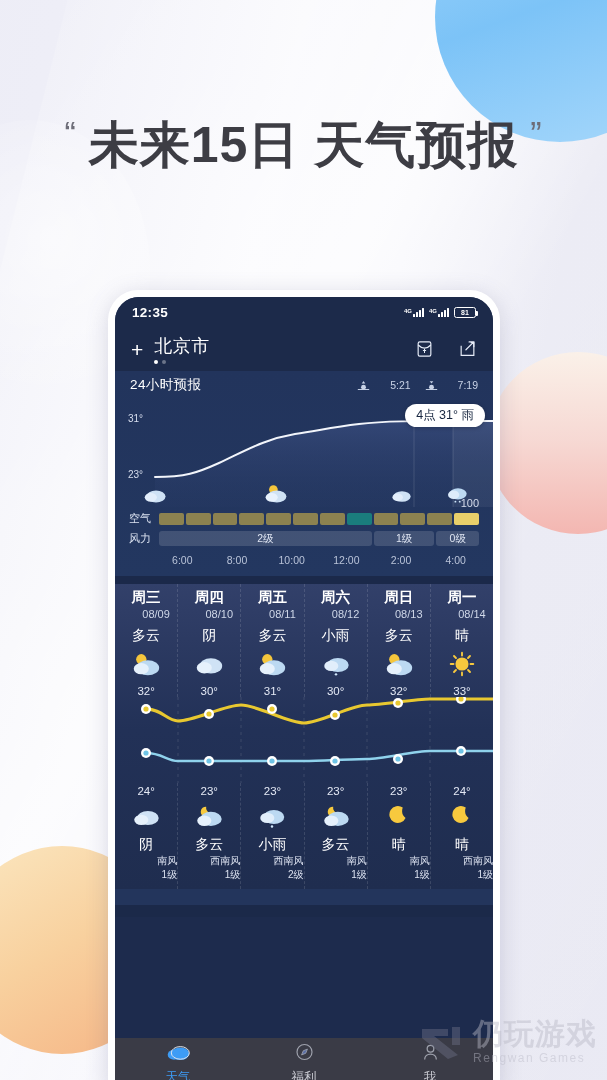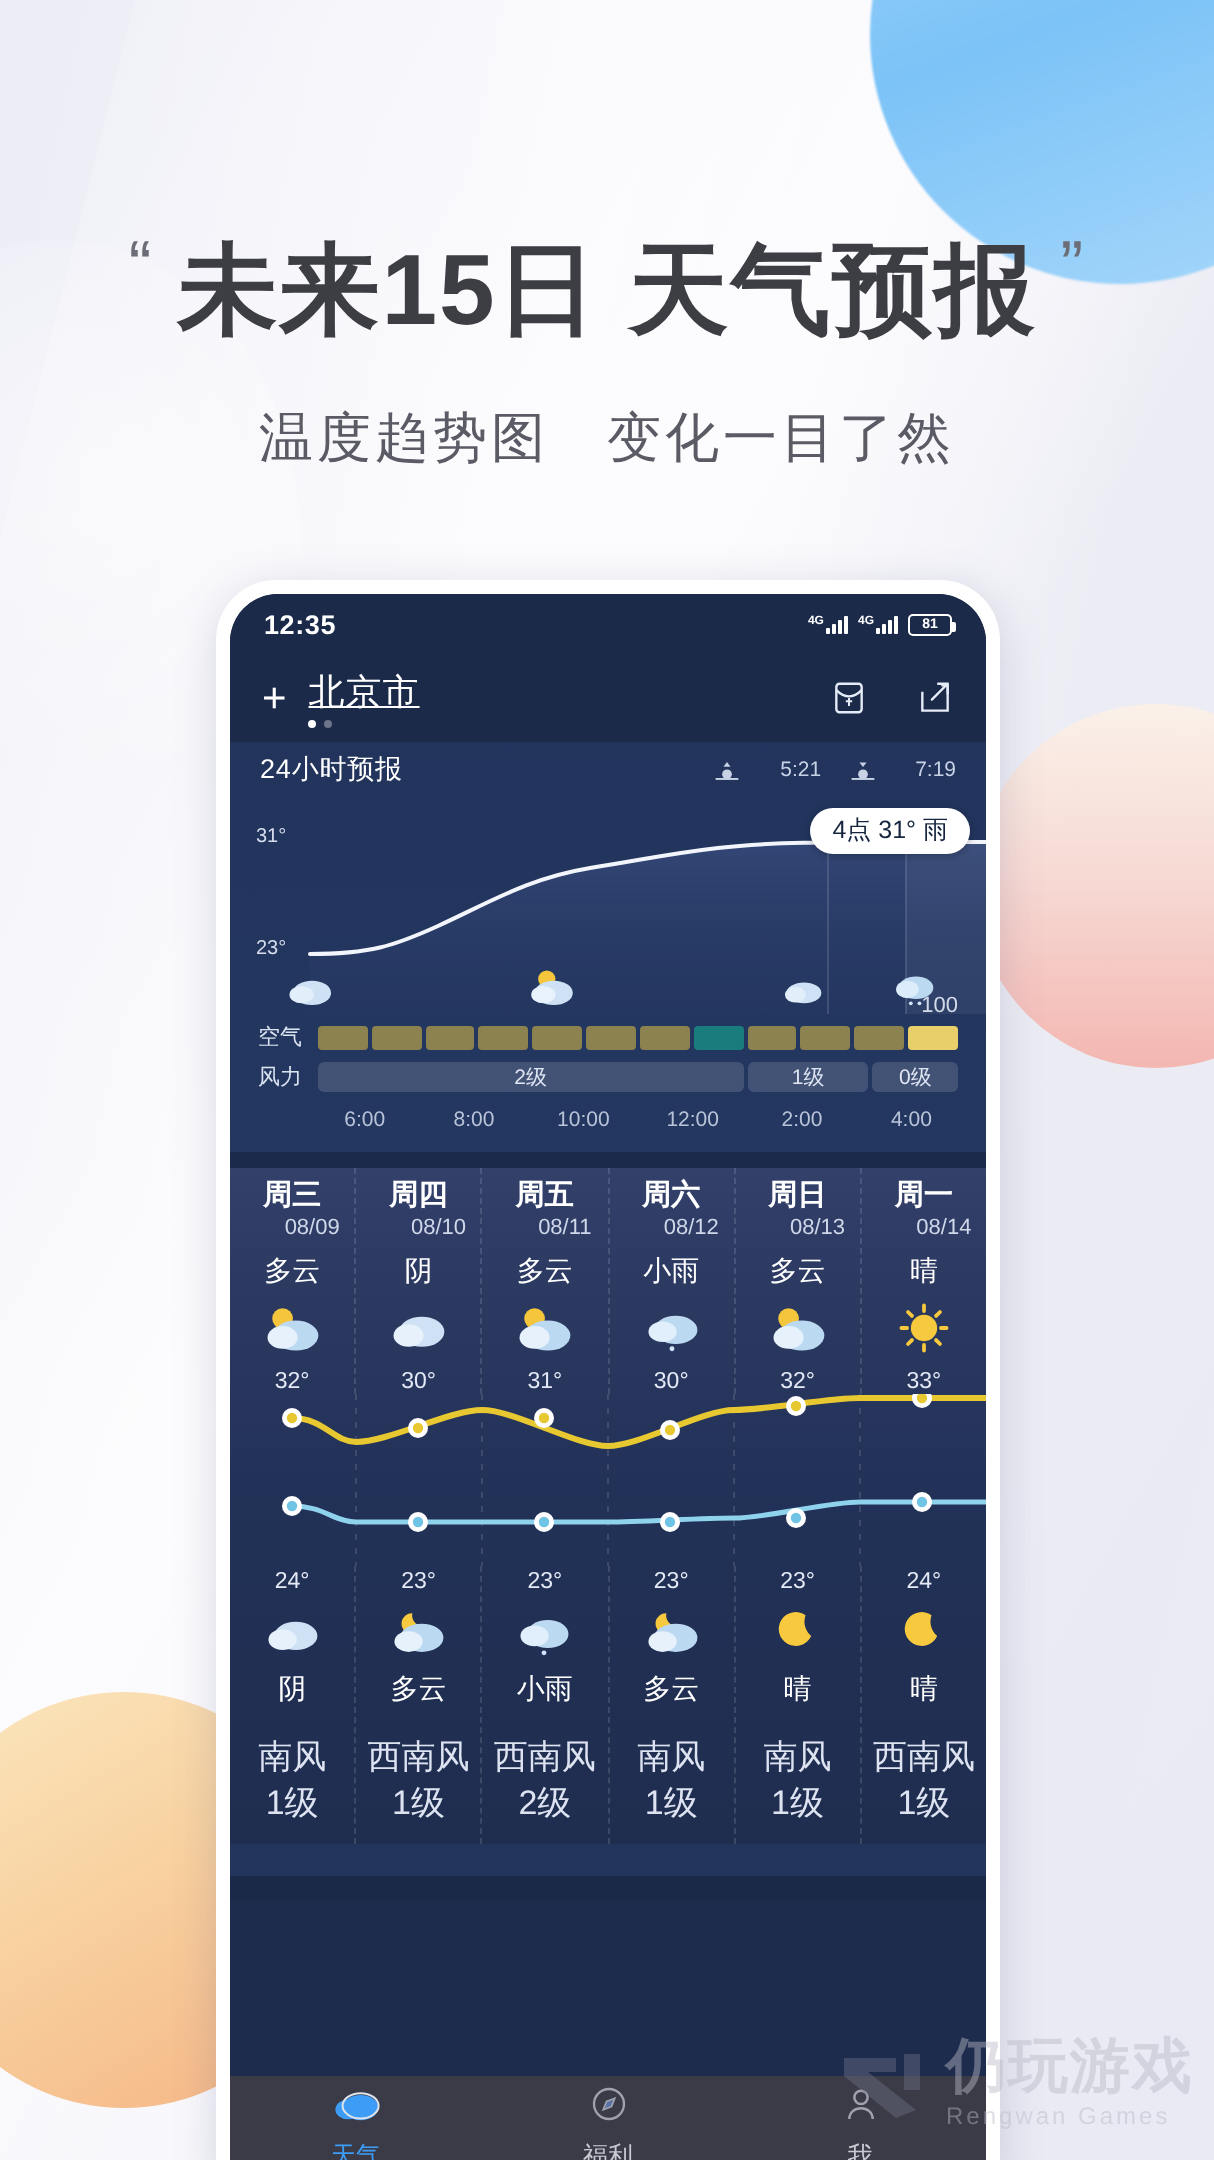--- a/index.html
+++ b/index.html
@@ -85,21 +85,21 @@
   }
   .batt::after{content:"";position:absolute;right:-3px;top:3px;width:1.6px;height:5px;background:#fff;border-radius:0 1px 1px 0;}
 
   
   .apphdr {
     height:44px; display:flex; align-items:center; justify-content:space-between;
     padding:0 16px; background:#1c2a4a; color:#fff;
   }
   .hdr-left { display:flex; align-items:center; gap:11px; }
   .plus { font-size:21px; font-weight:300; line-height:1; }
-  .cityblock { position:relative;text-decoration:underline; }
+  .cityblock { position:relative; }
   .city { font-size:18px; font-weight:500; letter-spacing:.5px; }
   .dots { display:flex; gap:4px; margin-top:2px; }
   .dots span { width:4px; height:4px; border-radius:50%; background:rgba(255,255,255,.35); }
   .dots span.on { background:#fff; }
   .hdr-right { display:flex; align-items:center; gap:24px; }
   .hicon { width:19px; height:20px; }
 
   
   .sec-title-bar {
     height:28px; display:flex; align-items:center; justify-content:space-between;
@@ -160,21 +160,21 @@
   .dweek { font-size:14.5px; font-weight:bold; margin-top:4px; }
   .ddate { font-size:11px; color:#cfd7e8; margin-top:1px;padding-left:20px; }
   .dcond { font-size:14px; margin-top:7px; font-weight:500; }
   .dico { height:34px; display:flex; align-items:center; justify-content:center; margin-top:2px; }
   .dtemp { font-size:11.5px; color:#e4e9f5; margin-top:4px; }
   .curvebox { position:relative; height:86px; }
   .curvebox svg { position:absolute; inset:0; width:100%; height:100%; }
   .dtemp2 { font-size:11.5px; color:#e4e9f5; margin-top:2px; }
   .dico2 { height:34px; display:flex; align-items:center; justify-content:center; margin-top:3px; }
   .dcond2 { font-size:14px; margin-top:2px; font-weight:500; }
-  .dwind { font-size:17px; color:#dde3f1; margin-top:14px; line-height:1.35; }
+  .dwind { font-size:10px; color:#dde3f1; margin-top:0; line-height:1.35;text-align:right; }
   .dwind div:last-child { margin-bottom:8px; }
 
   .tailbar { height:16px; background:#23355c; }
   .tailbar2 { height:12px; background:#1b2949; }
 
   
   .navbar {
     position:absolute; left:0; right:0; bottom:0; height:52px;
     background:#3a3b46; display:flex; align-items:center;
   }
@@ -203,21 +203,20 @@
   <div class="circ-pink"></div>
   <div class="circ-orange"></div>
 </div>
 
 <div class="headline-wrap">
   <div class="headline">
     <span class="quote">“</span>
     <span>未来15日 天气预报</span>
     <span class="quote">”</span>
   </div>
-  <div class="subhead">温度趋势图　变化一目了然</div>
 </div>
 
 <div class="phone">
   <div class="screen">
 
     <div class="statusbar">
       <div class="sb-time">12:35</div>
       <div class="sb-right">
         <span class="sigbox">
           <span class="g4">4G</span>

